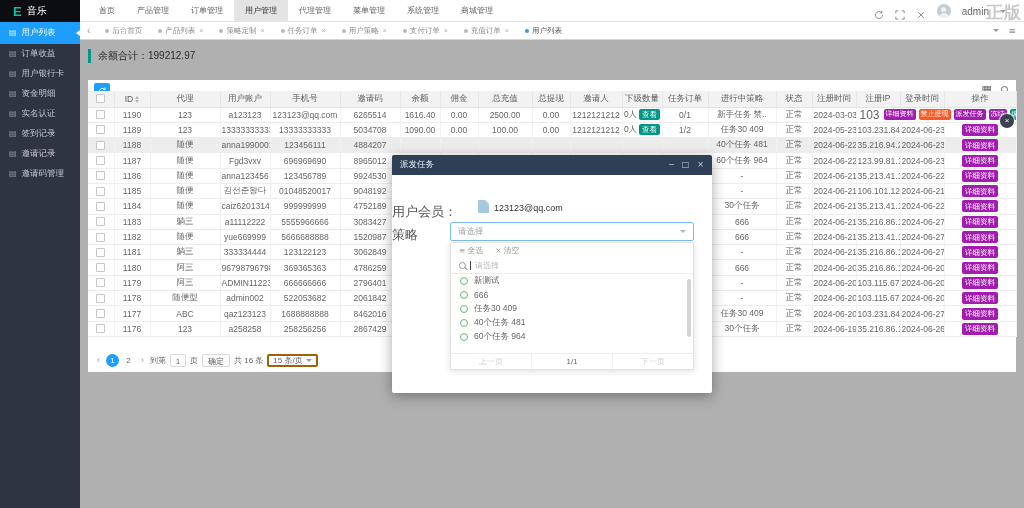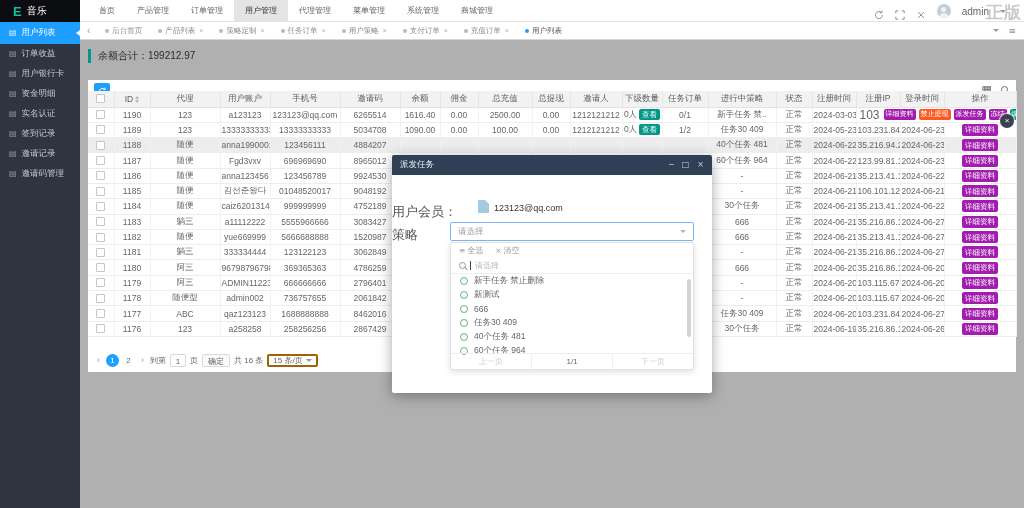--- a/index.html
+++ b/index.html
@@ -589,21 +589,21 @@
           <td>2024-06-20...</td>
           <td><span class="act-btn b-primary">详细资料</span></td>
         </tr>
         <tr>
           <td>
             <div class="cb"></div>
           </td>
           <td>1178</td>
           <td>随便型</td>
           <td>admin002</td>
-          <td>736757655</td>
+          <td>522053682</td>
           <td>2061842</td>
           <td></td>
           <td></td>
           <td></td>
           <td></td>
           <td></td>
           <td></td>
           <td></td>
           <td>-</td>
           <td>正常</td>
@@ -707,24 +707,20 @@
             <i class="tic">×</i>
             <i style="font-style:normal">清空</i>
           </span>
       </div>
       <div class="dd-search">
         <span class="mag"></span>
         <span class="cursor"></span>
         <span class="ph">请选择</span>
       </div>
       <div class="dd-opts" id="dd-opts">
-          <div class="dd-opt">
-            <i class="radio"></i>
-            <span>新手任务 禁止删除</span>
-          </div>
           <div class="dd-opt">
             <i class="radio"></i>
             <span>新测试</span>
           </div>
           <div class="dd-opt">
             <i class="radio"></i>
             <span>666</span>
           </div>
           <div class="dd-opt">
             <i class="radio"></i>

